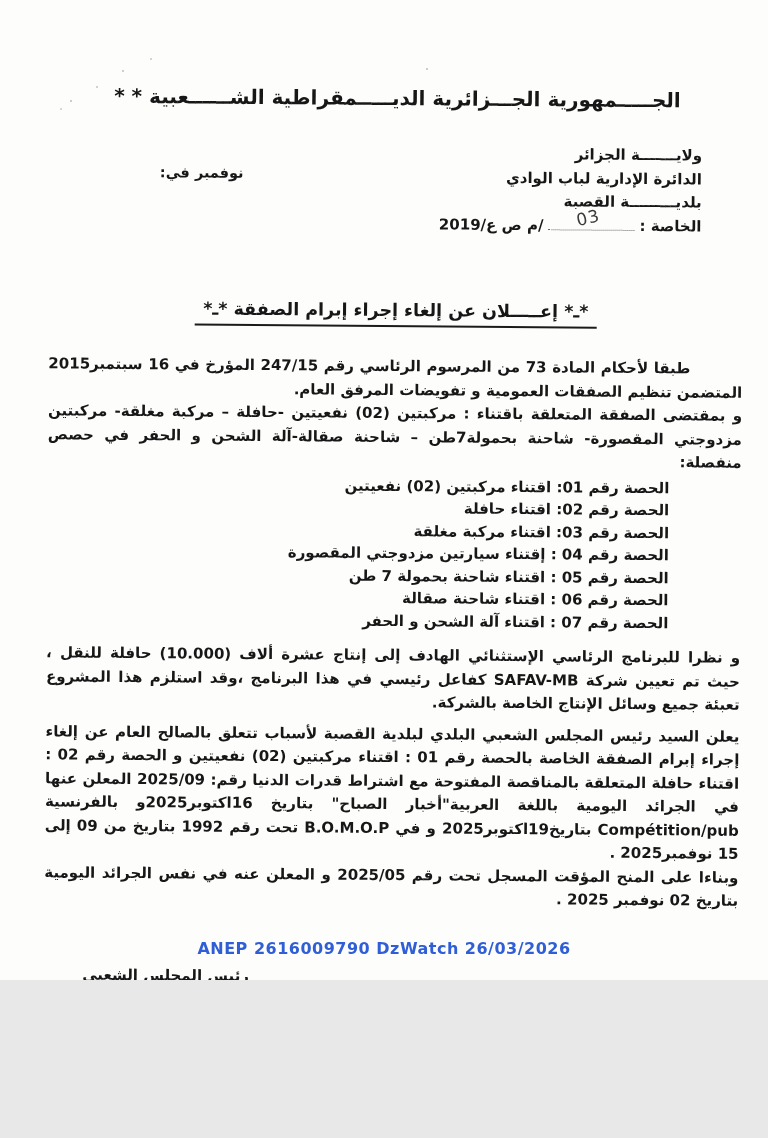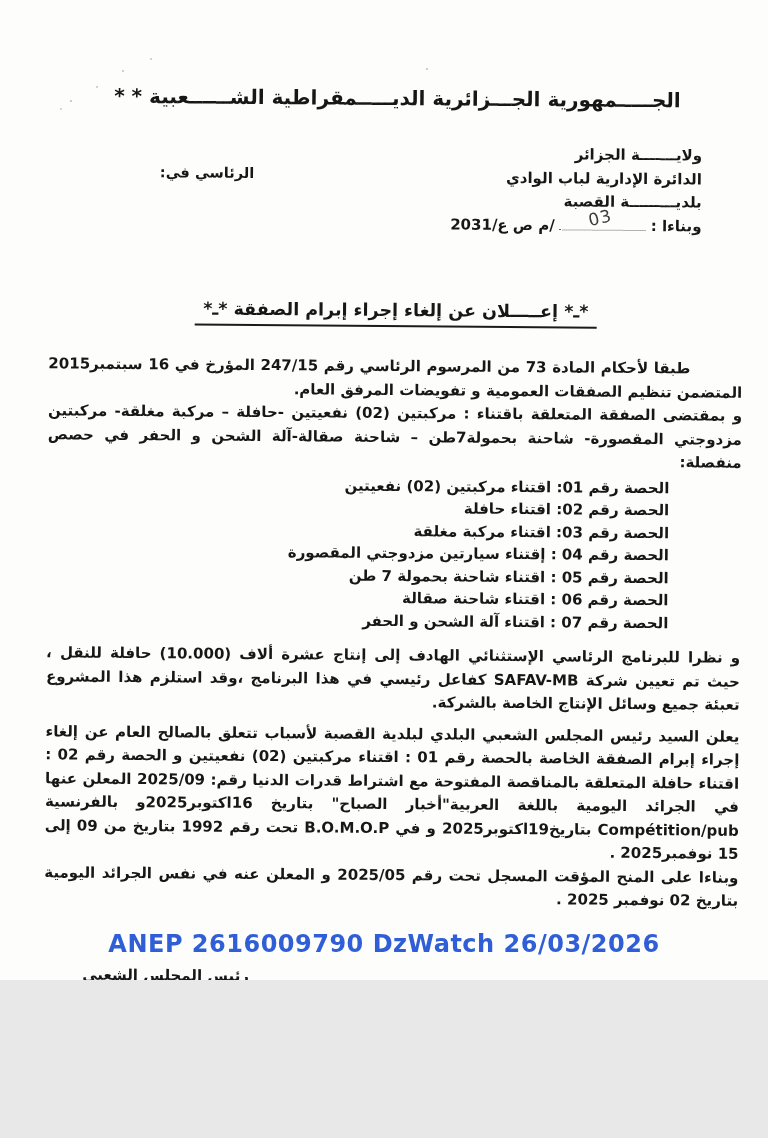--- a/index.html
+++ b/index.html
@@ -71,21 +71,21 @@
   p.gap-xs{margin-top:8px;}
   .signature{
     margin:54px 16px 0 auto;
     margin-right:auto;margin-left:16px;
     width:212px;text-align:center;
     font-size:15px;font-weight:bold;line-height:25px;
   }
   .footer{
     position:absolute;left:0;right:0;bottom:22px;
     direction:ltr;text-align:center;
-    font-size:24px;font-weight:bold;
+    font-size:16px;font-weight:bold;
     color:var(--footer-blue,#2f5ed6);
     letter-spacing:0.5px;
   }
   .speckles{
     position:absolute;left:70px;top:100px;
     width:2px;height:2px;border-radius:50%;
     background:#9a9a9a;opacity:.65;
     box-shadow:26px -14px 0 #a6a6a6, 52px -30px 0 #9f9f9f,
                80px -42px 0 #ababab, -10px 8px 0 #b0b0b0,
                356px -32px 0 #9c9c9c;
@@ -100,24 +100,24 @@
   <div class="scan">
 
     <div class="header-title">الجـــــمهورية الجـــزائرية الديـــــمقراطية الشــــــعبية * *</div>
 
     <div class="top-region">
       <div class="admin-block">
         <div>ولايـــــــة الجزائر</div>
         <div>الدائرة الإدارية لباب الوادي</div>
         <div>بلديـــــــــة القصبة</div>
         <div class="ref-line">
-          <span>وبناءا :</span><span class="ref-dots"><i class="handwritten">03</i></span><span>/م ص ع/2031</span>
+          <span>الخاصة :</span><span class="ref-dots"><i class="handwritten">03</i></span><span>/م ص ع/2019</span>
         </div>
       </div>
-      <div class="place-date">الرئاسي في:</div>
+      <div class="place-date">نوفمبر في:</div>
     </div>
 
     <div class="announce-row">
       <span class="announce-title">*ـ*  إعـــــلان عن إلغاء إجراء إبرام الصفقة  *ـ*</span>
     </div>
 
     <div class="body-text">
       <p class="para first">طبقا لأحكام المادة 73 من المرسوم الرئاسي رقم 247/15 المؤرخ في 16 سبتمبر2015 المتضمن تنظيم الصفقات العمومية و تفويضات المرفق العام.</p>
       <p class="para">و بمقتضى الصفقة المتعلقة باقتناء : مركبتين (02) نفعيتين -حافلة – مركبة مغلقة- مركبتين مزدوجتي المقصورة- شاحنة بحمولة7طن – شاحنة صقالة-آلة الشحن و الحفر في حصص منفصلة:</p>
 

